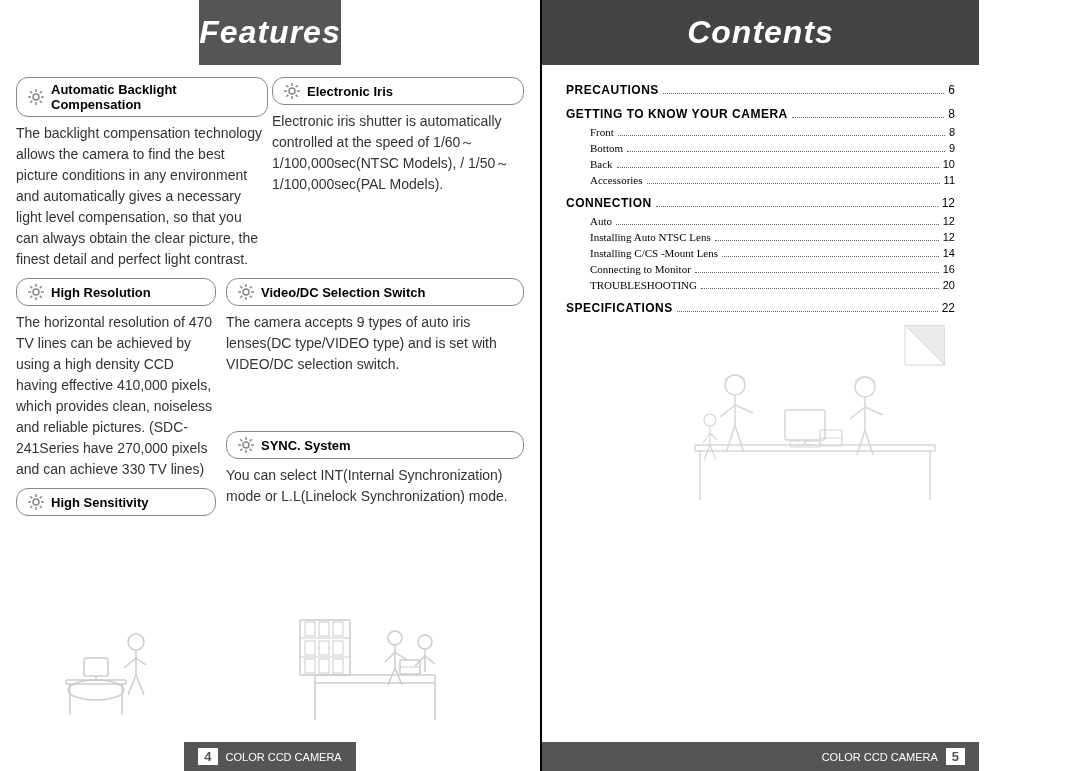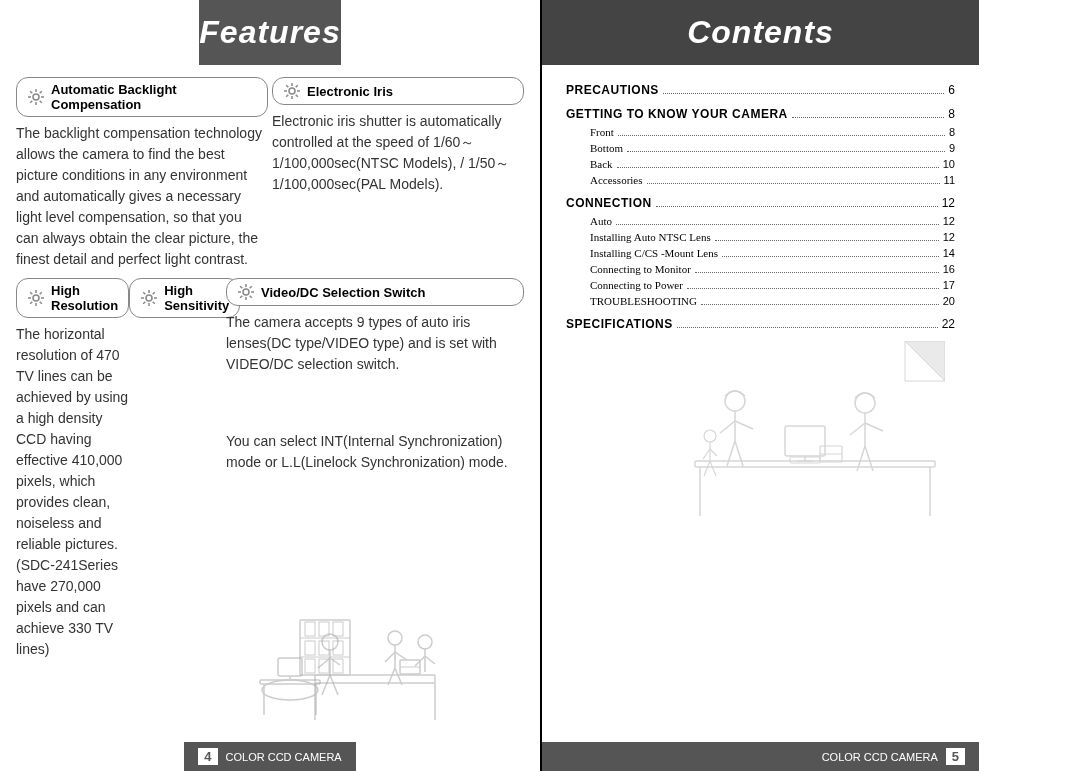--- a/index.html
+++ b/index.html
@@ -82,22 +82,22 @@
 
     .features-bottom-section {
       display: flex;
       gap: 10px;
       flex: 1;
     }
 
     .features-left-col {
       width: 200px;
       display: flex;
-      flex-direction: row;
-      gap: 0;
+      flex-direction: column;
+      gap: 8px;
     }
 
     .features-right-col {
       flex: 1;
       display: flex;
       flex-direction: column;
       gap: 8px;
     }
 
     .features-illustration {
@@ -368,20 +368,36 @@
                   <line x1="14.8" y1="3.2" x2="12.7" y2="5.3"></line>
                   <line x1="5.3" y1="12.7" x2="3.2" y2="14.8"></line>
                 </g>
               </svg>
               <span>Video/DC Selection Switch</span>
             </div>
             <div class="feature-text">The camera accepts 9 types of auto iris lenses(DC type/VIDEO type) and is set with VIDEO/DC selection switch.</div>
           </div>
 
           <div class="feature-block">
+            <div class="feature-title">
+              <svg class="icon-gear gear-svg" width="18" height="18" viewBox="0 0 18 18">
+                <circle cx="9" cy="9" r="3" fill="none" stroke="#888" stroke-width="1.5"></circle>
+                <g stroke="#888" stroke-width="1.5">
+                  <line x1="9" y1="1" x2="9" y2="4"></line>
+                  <line x1="9" y1="14" x2="9" y2="17"></line>
+                  <line x1="1" y1="9" x2="4" y2="9"></line>
+                  <line x1="14" y1="9" x2="17" y2="9"></line>
+                  <line x1="3.2" y1="3.2" x2="5.3" y2="5.3"></line>
+                  <line x1="12.7" y1="12.7" x2="14.8" y2="14.8"></line>
+                  <line x1="14.8" y1="3.2" x2="12.7" y2="5.3"></line>
+                  <line x1="5.3" y1="12.7" x2="3.2" y2="14.8"></line>
+                </g>
+              </svg>
+              <span>SYNC. System</span>
+            </div>
             <div class="feature-text">You can select INT(Internal Synchronization) mode or L.L(Linelock Synchronization) mode.</div>
           </div>
 
           <div class="features-illustration">
             <svg width="160" height="130" viewBox="0 0 160 130" class="illus-svg">
 
               <rect x="20" y="75" width="120" height="8" rx="1" fill="none" stroke="#aaa" stroke-width="1.5"></rect>
               <line x1="20" y1="83" x2="20" y2="120" stroke="#aaa" stroke-width="1.5"></line>
               <line x1="140" y1="83" x2="140" y2="120" stroke="#aaa" stroke-width="1.5"></line>
 
@@ -486,25 +502,20 @@
           <span class="toc-sub-label">Installing C/CS -Mount Lens</span>
           <span class="toc-dots"></span>
           <span class="toc-sub-page">14</span>
         </div>
         <div class="toc-sub-entry">
           <span class="toc-sub-label">Connecting to Monitor</span>
           <span class="toc-dots"></span>
           <span class="toc-sub-page">16</span>
         </div>
         <div class="toc-sub-entry">
-          <span class="toc-sub-label">Connecting to Power</span>
-          <span class="toc-dots"></span>
-          <span class="toc-sub-page">17</span>
-        </div>
-        <div class="toc-sub-entry">
           <span class="toc-sub-label">TROUBLESHOOTING</span>
           <span class="toc-dots"></span>
           <span class="toc-sub-page">20</span>
         </div>
       </div>
 
       <div class="toc-section">
         <div class="toc-main-entry">
           <span class="toc-main-label">SPECIFICATIONS</span>
           <span class="toc-dots"></span>

